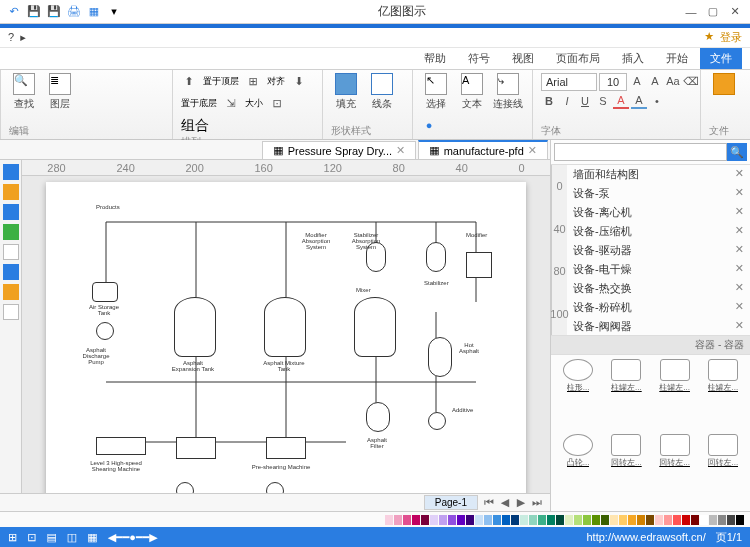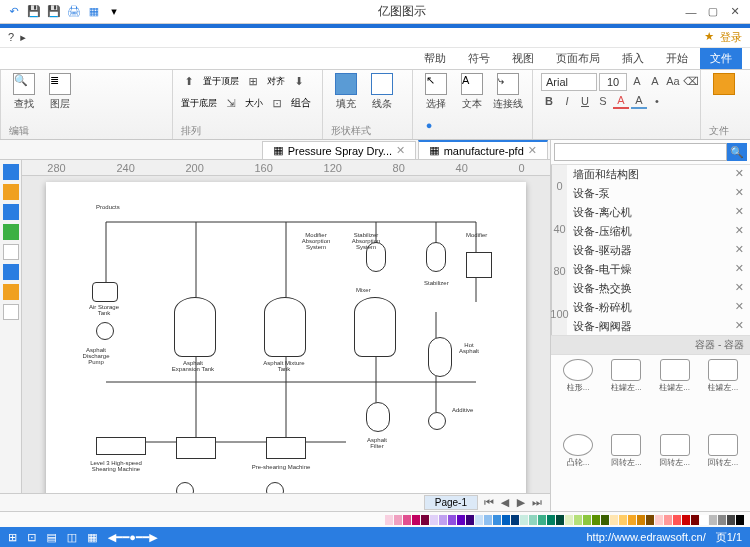--- a/index.html
+++ b/index.html
@@ -38,21 +38,21 @@
 .spanel .hd{padding:3px 8px;font-size:11px;color:#333;border-bottom:1px solid #ddd;font-weight:bold;direction:ltr;text-align:right;}
 .spanel .srch{display:flex;padding:3px;border-bottom:1px solid #ddd;}
 .spanel .srch input{flex:1;height:18px;border:1px solid #bbb;padding:0 4px;direction:rtl;}
 .spanel .srch .sb{width:20px;height:18px;background:#2a7de1;color:#fff;display:flex;align-items:center;justify-content:center;}
 .cats{flex:0 0 170px;overflow:auto;}
 .cat{display:flex;justify-content:space-between;align-items:flex-start;padding:2px 6px;font-size:10px;color:#333;direction:ltr;}
 .cat .x{color:#888;cursor:pointer;}
 .ruler-v{width:16px;background:#f0f0f0;border-left:1px solid #ccc;font-size:7px;color:#888;display:flex;flex-direction:column;justify-content:space-around;align-items:center;}
 .shapes{flex:1;display:flex;flex-direction:column;}
 .shapes .shd{padding:2px 6px;font-size:10px;color:#666;border-top:1px solid #ddd;border-bottom:1px solid #ddd;background:#e5e5e5;direction:ltr;text-align:right;}
-.sgrid{flex:1;display:grid;grid-template-columns:repeat(4,1fr);gap:2px;padding:4px;direction:ltr;}
+.sgrid{flex:1;display:grid;grid-template-columns:repeat(4,1fr);gap:2px;padding:4px;direction:ltr;text-decoration:underline;}
 .sitem{display:flex;flex-direction:column;align-items:center;gap:1px;}
 .sitem .sic{width:30px;height:22px;border:1px solid #999;border-radius:3px;background:#fff;}
 .sitem .sl{font-size:8px;color:#555;white-space:nowrap;overflow:hidden;max-width:42px;}
 
 .canvas{flex:1;display:flex;flex-direction:column;overflow:hidden;}
 .doctabs{height:20px;display:flex;flex-direction:row-reverse;align-items:flex-end;border-bottom:1px solid #ccc;background:#f7f7f7;}
 .dtab{padding:2px 10px;font-size:10px;border:1px solid #ccc;border-bottom:none;margin-right:2px;background:#fff;display:flex;gap:4px;align-items:center;direction:ltr;}
 .dtab.act{background:#fff;border-top:2px solid #2a7de1;}
 .dtab .x{color:#999;}
 .ruler-h{height:16px;background:#f0f0f0;border-bottom:1px solid #ccc;display:flex;flex-direction:row-reverse;justify-content:space-around;font-size:7px;color:#888;align-items:center;}
@@ -156,20 +156,21 @@
           </span>
         <span class="smbtn">
             <u>U</u>
           </span>
         <span class="smbtn">S</span>
         <span class="smbtn" style="color:#e05050;border-bottom:2px solid #e05050">A</span>
         <span class="smbtn" style="border-bottom:2px solid #5a9bd5">A</span>
         <span class="smbtn">•</span>
       </div>
     </div>
+    <div class="gn">字体</div>
   </div>
   <div class="rgrp" style="width:120px">
     <div class="gc">
       <div class="bigbtn">
           <div class="ic" style="background:#fff;border:1px solid #999">↖</div>
           <div class="lb">选择</div>
         </div>
       <div class="bigbtn">
           <div class="ic" style="background:#fff;border:1px solid #999">A</div>
           <div class="lb">文本</div>
@@ -202,21 +203,21 @@
     <div class="gc" style="flex-wrap:wrap">
       <span class="smbtn">⬆</span>
         <span style="font-size:9px">置于顶层</span>
       <span class="smbtn">⊞</span>
         <span style="font-size:9px">对齐</span>
       <span class="smbtn">⬇</span>
         <span style="font-size:9px">置于底层</span>
       <span class="smbtn">⇲</span>
         <span style="font-size:9px">大小</span>
       <span class="smbtn">⊡</span>
-        <span style="font-size:10px">组合</span>
+        <span style="font-size:14px">组合</span>
     </div>
     <div class="gn">排列</div>
   </div>
   <div class="rgrp" style="flex:1">
     <div class="gc">
       <div class="bigbtn">
           <div class="ic" style="background:#fff;border:1px solid #999">🔍</div>
           <div class="lb">查找</div>
         </div>
       <div class="bigbtn">

